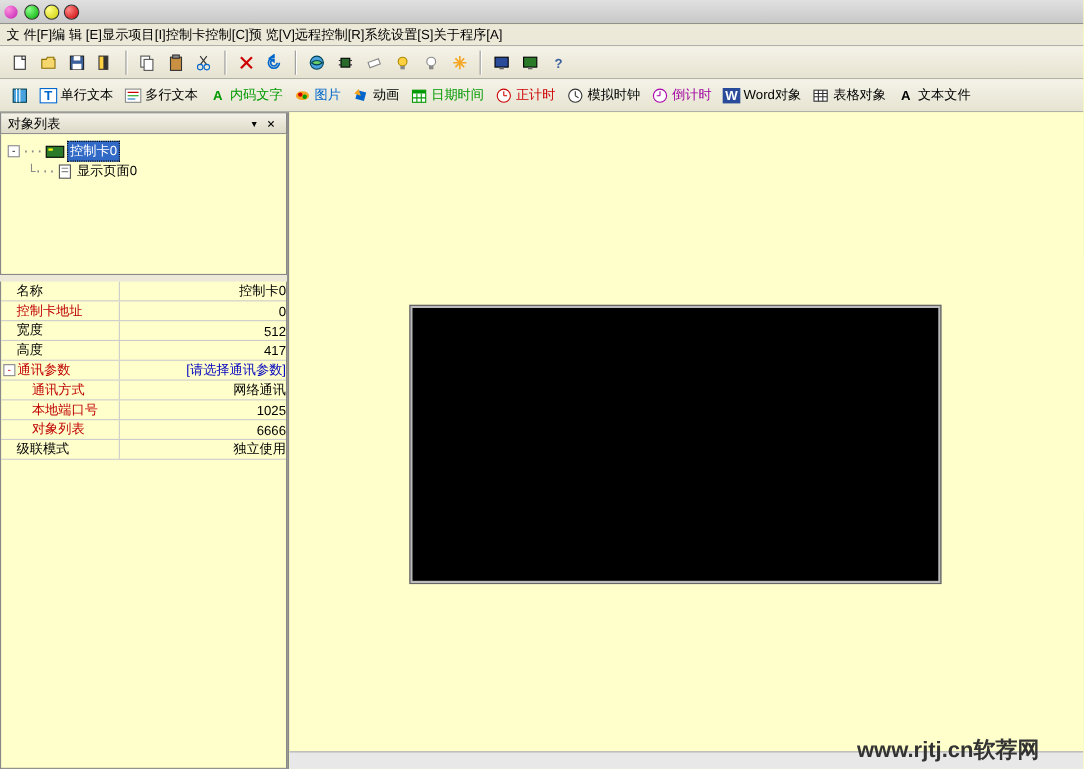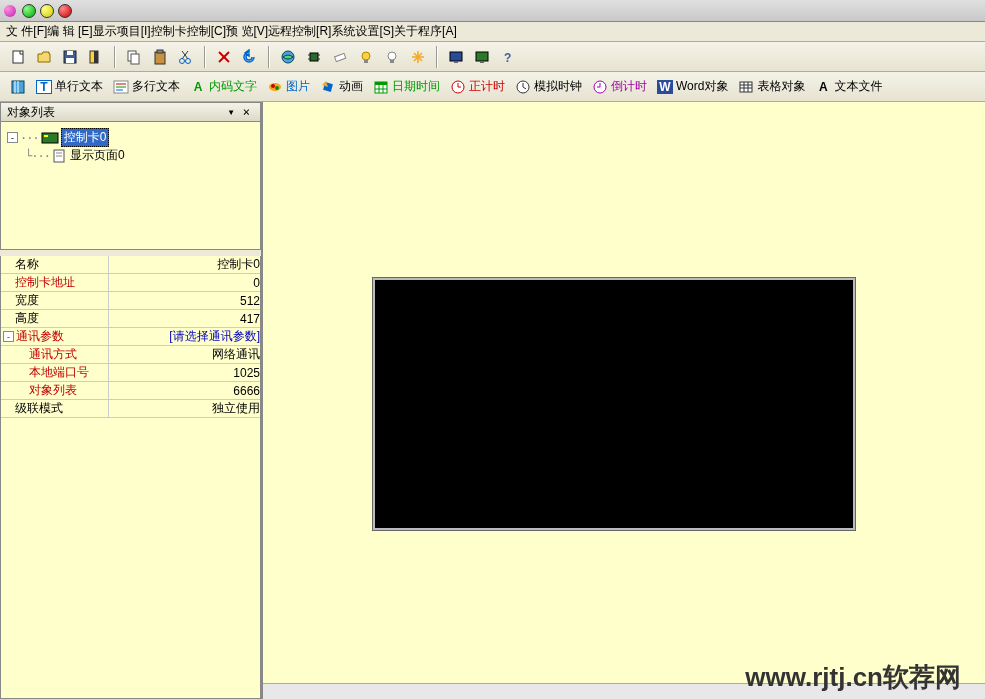--- a/index.html
+++ b/index.html
@@ -48,21 +48,21 @@
 .prop-key.indent2 { padding-left: 28px; }
 .prop-key.red { color: #c00000; }
 .prop-key.hasbox { padding-left: 2px; }
 .prop-box { width: 11px; height: 11px; border: 1px solid #888; background: #fff; display: inline-flex; align-items: center; justify-content: center; font-size: 9px; font-family: monospace; margin-right: 2px; }
 .prop-val { flex: 1; padding-left: 4px; }
 .prop-val.link { color: #0000c0; }
 
 .canvas-area { flex: 1; background: #ffffcc; position: relative; padding: 10px; overflow: auto; }
 .preview-box { position: absolute; left: 110px; top: 176px; width: 482px; height: 252px; background: #000; border: 2px solid #bbb; box-shadow: 0 0 0 1px #666; }
 
-.watermark { position: absolute; right: 24px; bottom: 4px; font-family: "Microsoft YaHei", sans-serif; font-size: 26px; font-weight: bold; color: #333; }
+.watermark { position: absolute; right: 40px; bottom: 4px; font-family: "Microsoft YaHei", sans-serif; font-size: 20px; font-weight: bold; color: #333; }
 
 .scrollbar-h { position: absolute; left: 0; right: 0; bottom: 0; height: 16px; background: #e8e8e8; border-top: 1px solid #aaa; }
 
 svg { display: block; }
 </style>
 </head>
 <body>
 
 <div class="titlebar">
   <div class="app-icon"></div>

